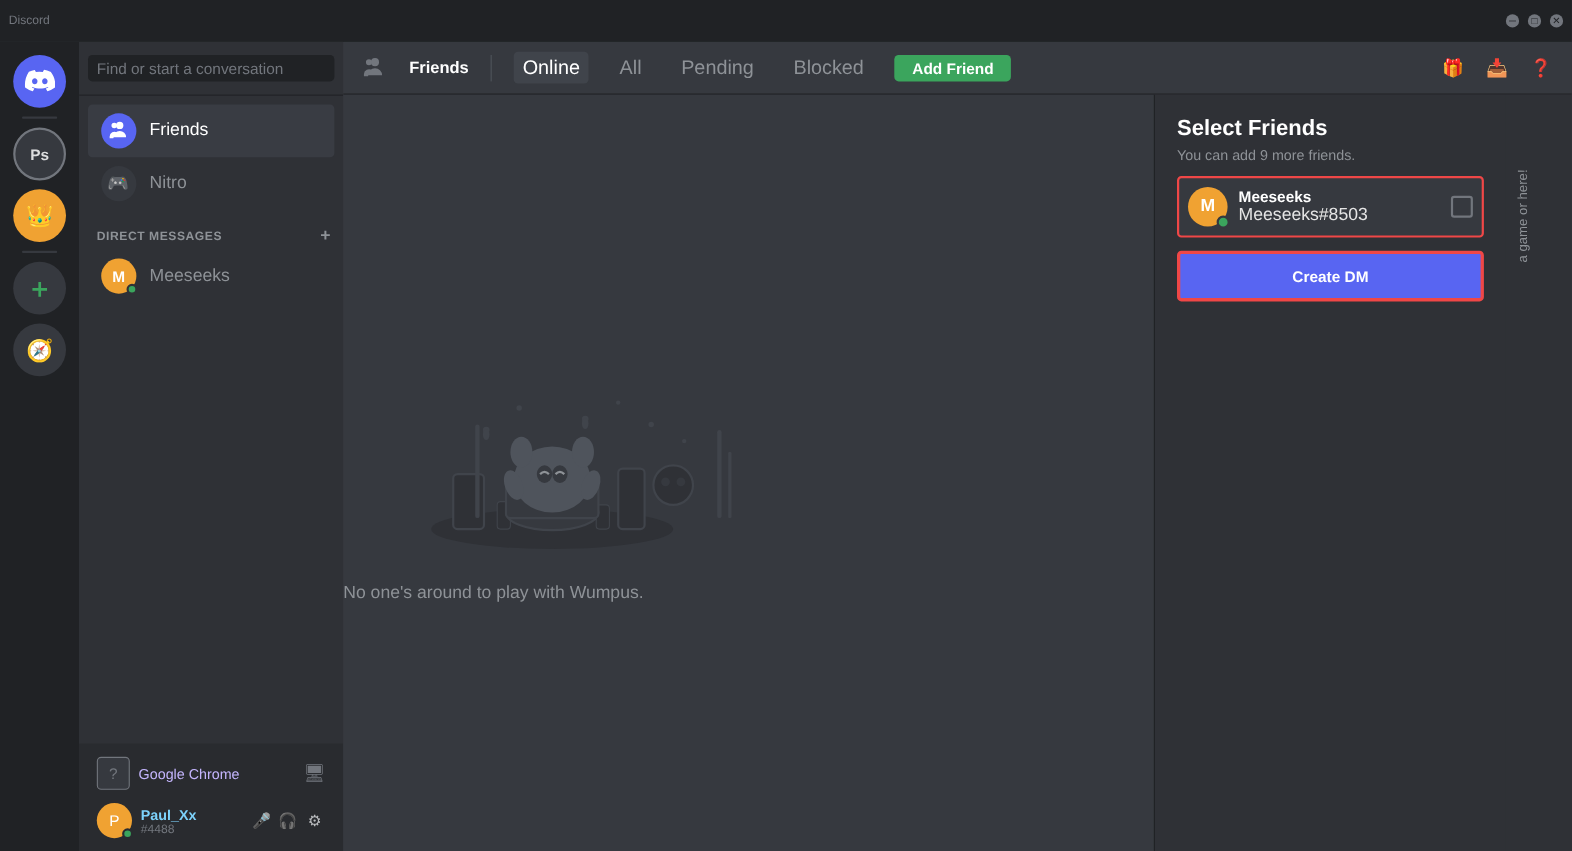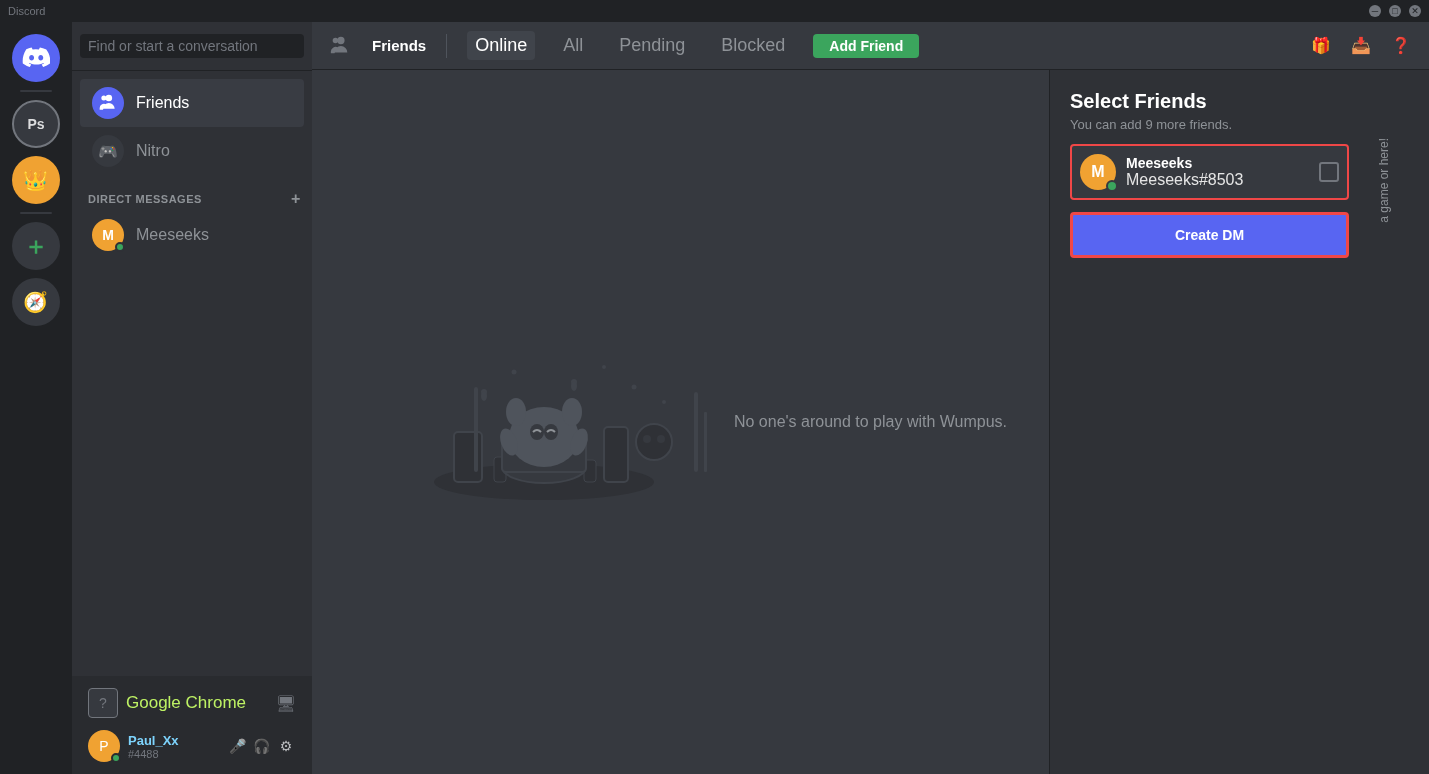--- a/index.html
+++ b/index.html
@@ -9,21 +9,21 @@
       background: #36393f;
       font-family: 'Whitney', 'Helvetica Neue', Arial, sans-serif;
       color: #dcddde;
       overflow: hidden;
       display: flex;
       flex-direction: column;
     }
 
     
     .title-bar {
-      height: 22px;
+      height: 38px;
       background: #202225;
       display: flex;
       align-items: center;
       justify-content: space-between;
       padding: 0 8px;
       flex-shrink: 0;
       gap: 32px;
       -webkit-app-region: drag;
     }
     .title-bar-title {
@@ -257,22 +257,22 @@
       border-radius: 4px;
       background: #36393f;
       border: 1px solid #72767d;
       display: flex;
       align-items: center;
       justify-content: center;
       font-size: 14px;
       color: #72767d;
     }
     .gc-text {
-      font-size: 17px;
-      color: #bef264;
+      font-size: 13px;
+      color: #c4b5fd;
     }
     .gc-monitor {
       color: #72767d;
       font-size: 16px;
     }
 
     .user-info-bar {
       display: flex;
       align-items: center;
       padding: 4px 8px;
@@ -409,22 +409,22 @@
     .content-area {
       flex: 1;
       display: flex;
       overflow: hidden;
       position: relative;
     }
 
     .friends-content {
       flex: 1;
       display: flex;
-      flex-direction: row;
-      align-items: center;
+      flex-direction: column;
+      align-items: flex-start;
       justify-content: center;
       overflow: hidden;
     }
 
     .wumpus-illustration {
       width: 380px;
       height: 200px;
       margin-bottom: 20px;
     }
 

